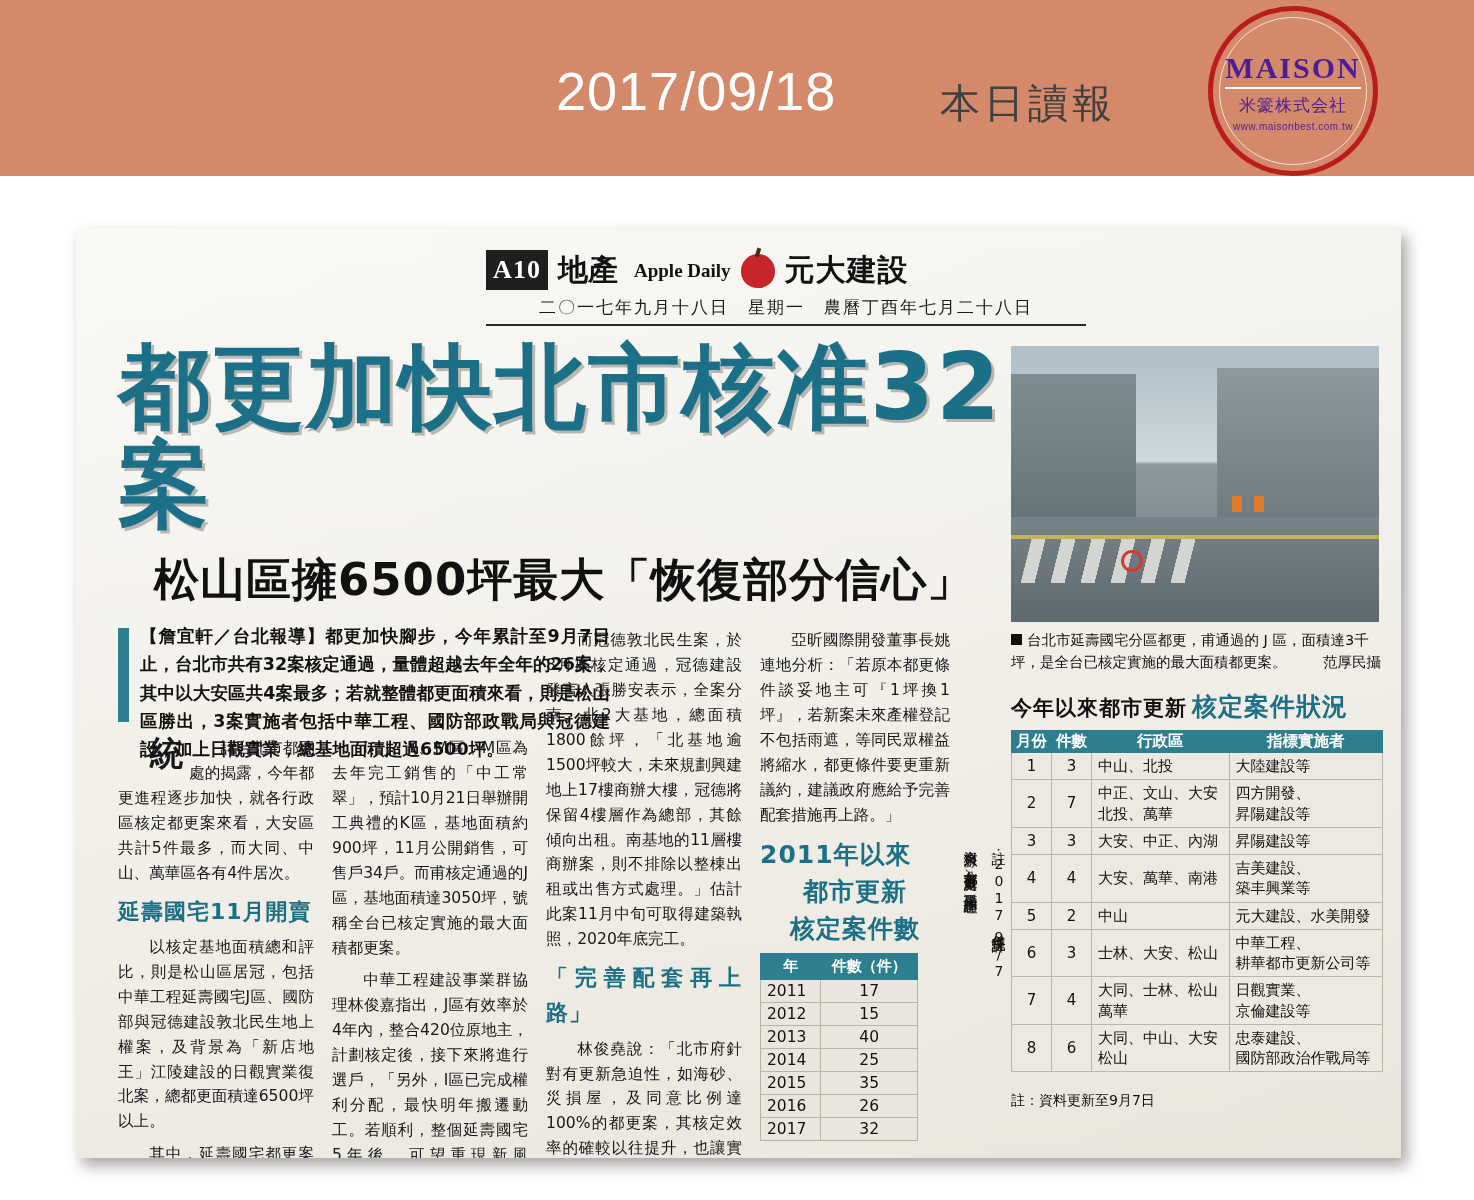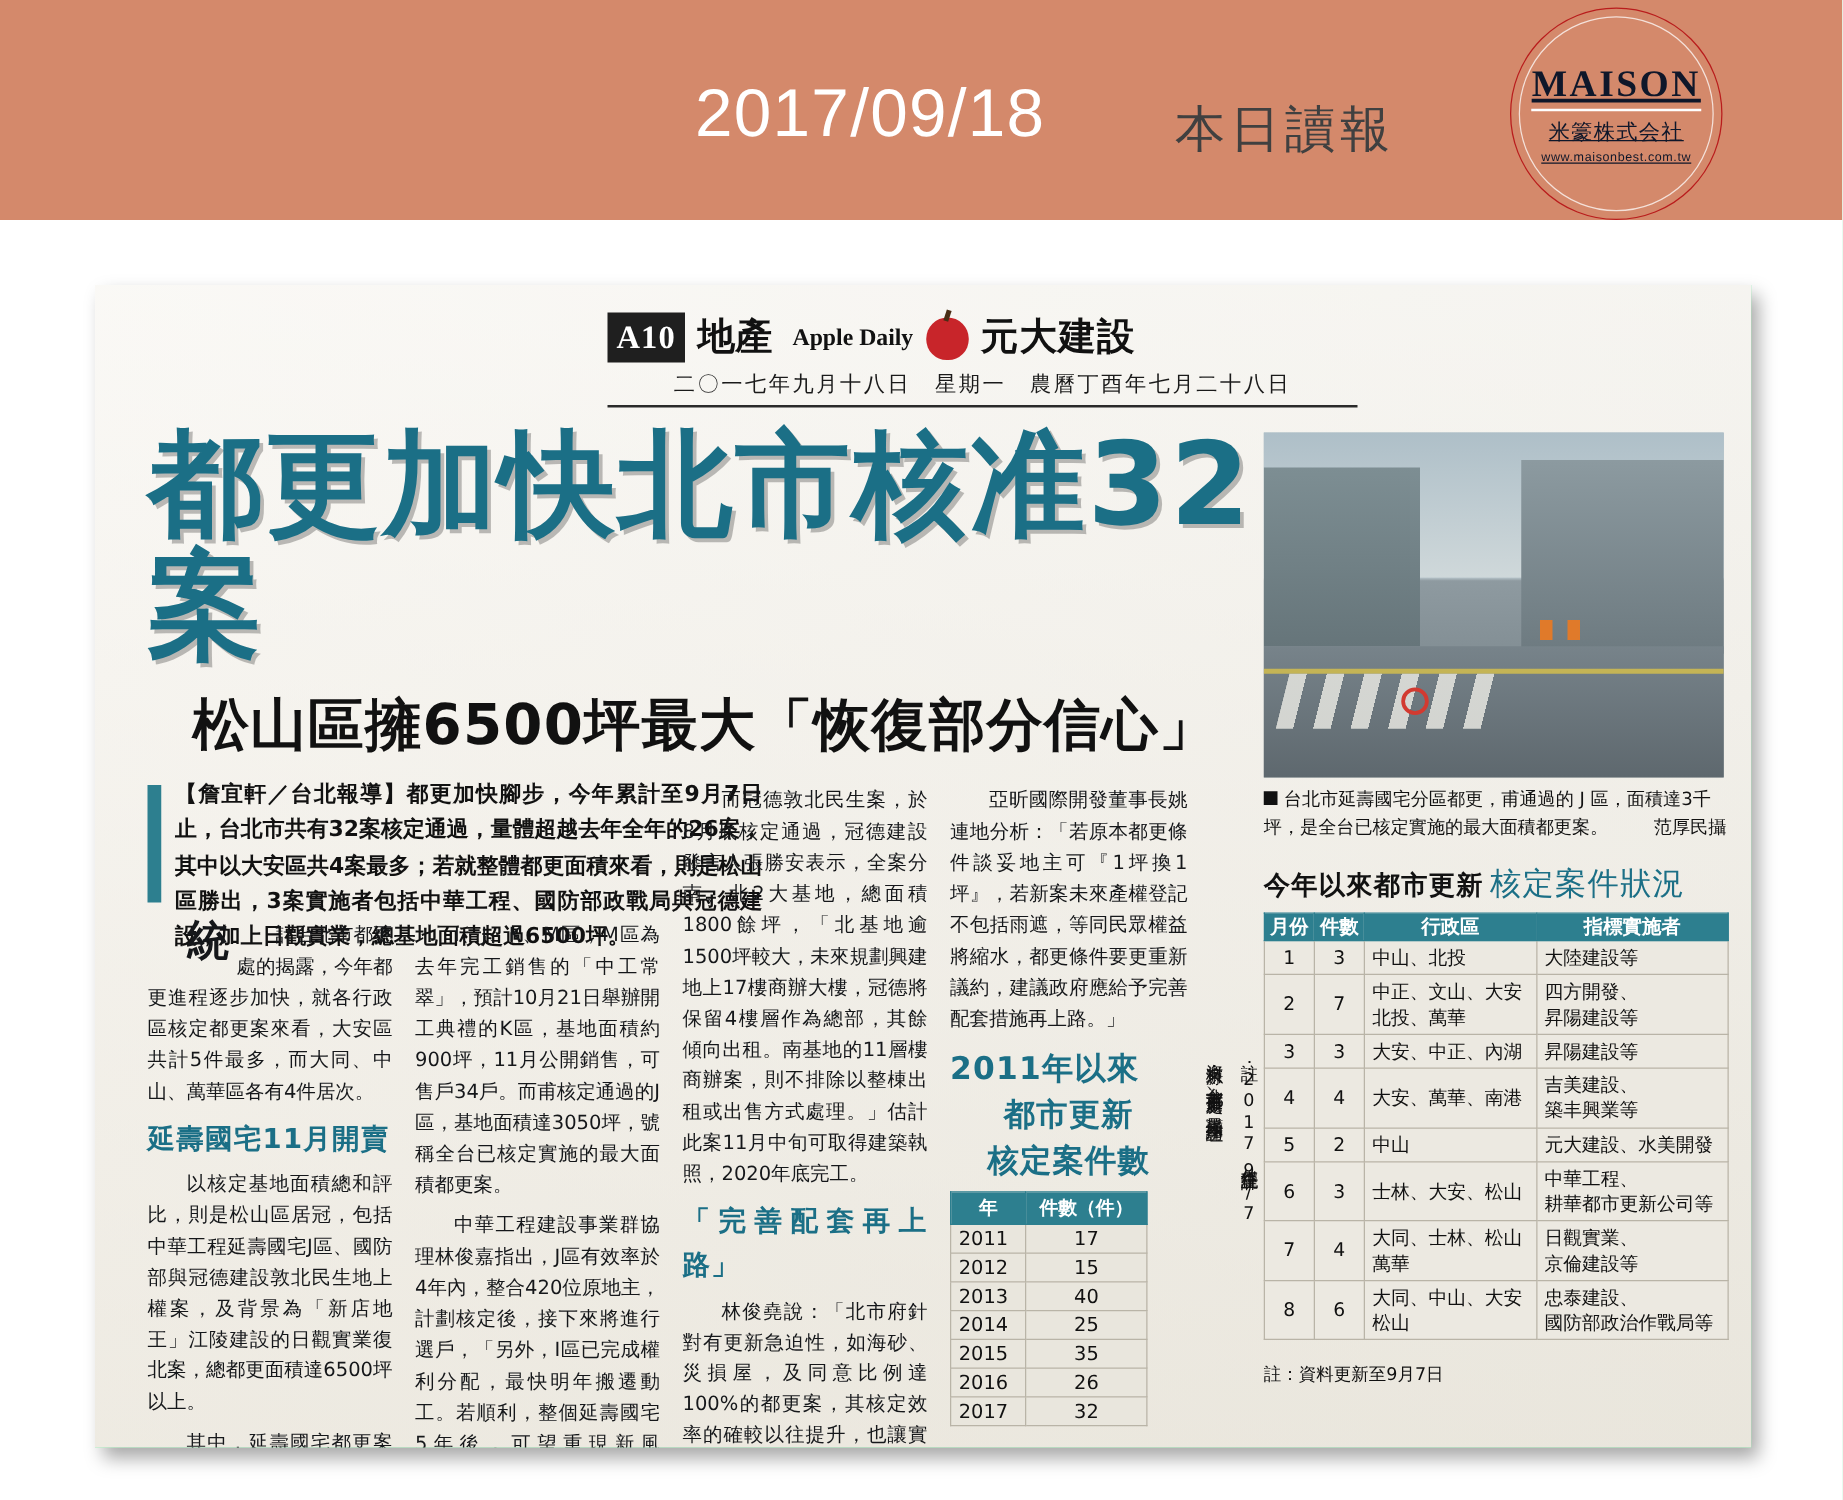--- a/index.html
+++ b/index.html
@@ -28,25 +28,24 @@
     font-family: "Liberation Sans", sans-serif;
   }
   .banner-sub {
     position: absolute; left: 940px; top: 76px;
     font-size: 40px; color: #404040; letter-spacing: 4px;
     font-family: Liberation Mono, monospace;
   }
   .logo {
     position: absolute; left: 1208px; top: 6px;
     width: 170px; height: 170px; border-radius: 50%;
-    border: 1px solid #b91c1c;
+    border: 5px solid #b91c1c;
     display: flex; flex-direction: column;
     align-items: center; justify-content: center;
-    color: #0f172a;
-    text-decoration: underline;
+    color: #4c1d95;
   }
   .logo-ring {
     position: absolute; left: 6px; top: 6px; right: 6px; bottom: 6px;
     border-radius: 50%; border: 1px solid rgba(255,255,255,0.75);
   }
   .logo-main {
     font-size: 30px; letter-spacing: 2px; font-weight: bold;
     font-family: "Liberation Serif", serif;
     position: relative; z-index: 2;
     border-bottom: 2px solid #fff; padding-bottom: 2px;
@@ -57,21 +56,21 @@
   }
   .logo-url {
     font-size: 10px; margin-top: 4px; letter-spacing: 0.5px;
     position: relative; z-index: 2;
   }
 
   
   .clip {
     position: absolute; left: 76px; top: 228px;
     width: 1325px; height: 930px;
-    background: #86efac;
+    background: #f0abfc;
     box-shadow: 6px 8px 14px rgba(0,0,0,0.35);
     overflow: hidden;
   }
   .paper-tex {
     position: absolute; inset: 0;
     background:
       linear-gradient(180deg, rgba(255,255,255,0.55), rgba(232,228,218,0.5)),
       linear-gradient(90deg, #f4f1ea 0%, #efece4 45%, #eae7de 100%);
   }
 
@@ -227,21 +226,21 @@
     position: absolute; left: 912px; top: 612px; height: 240px;
     writing-mode: vertical-rl; text-orientation: upright;
     font-size: 14px; line-height: 1.5; color: #111; letter-spacing: 1px;
     font-family: "DejaVu Sans", sans-serif;
   }
 
   
   .rtab-title { position: absolute; left: 935px; top: 462px; width: 370px;
     font-family: "DejaVu Sans", sans-serif; }
   .rtab-t1 { font-size: 21px; font-weight: bold; color: #111; letter-spacing: 1px; }
-  .rtab-t2 { font-size: 25px; font-weight: normal; color: #1b6f86; letter-spacing: 1px; }
+  .rtab-t2 { font-size: 25px; font-weight: bold; color: #1b6f86; letter-spacing: 1px; }
   table.rtab {
     position: absolute; left: 935px; top: 502px; width: 372px;
     border-collapse: collapse; font-family: "DejaVu Sans", sans-serif;
   }
   table.rtab th {
     background: #2d7f8f; color: #fff; font-size: 15.5px; font-weight: bold;
     padding: 0 3px; border: 1px solid #2d7f8f; white-space: nowrap; margin-left: 44px;
   }
   table.rtab td {
     background: #ece9e1; font-size: 15px; color: #111;

